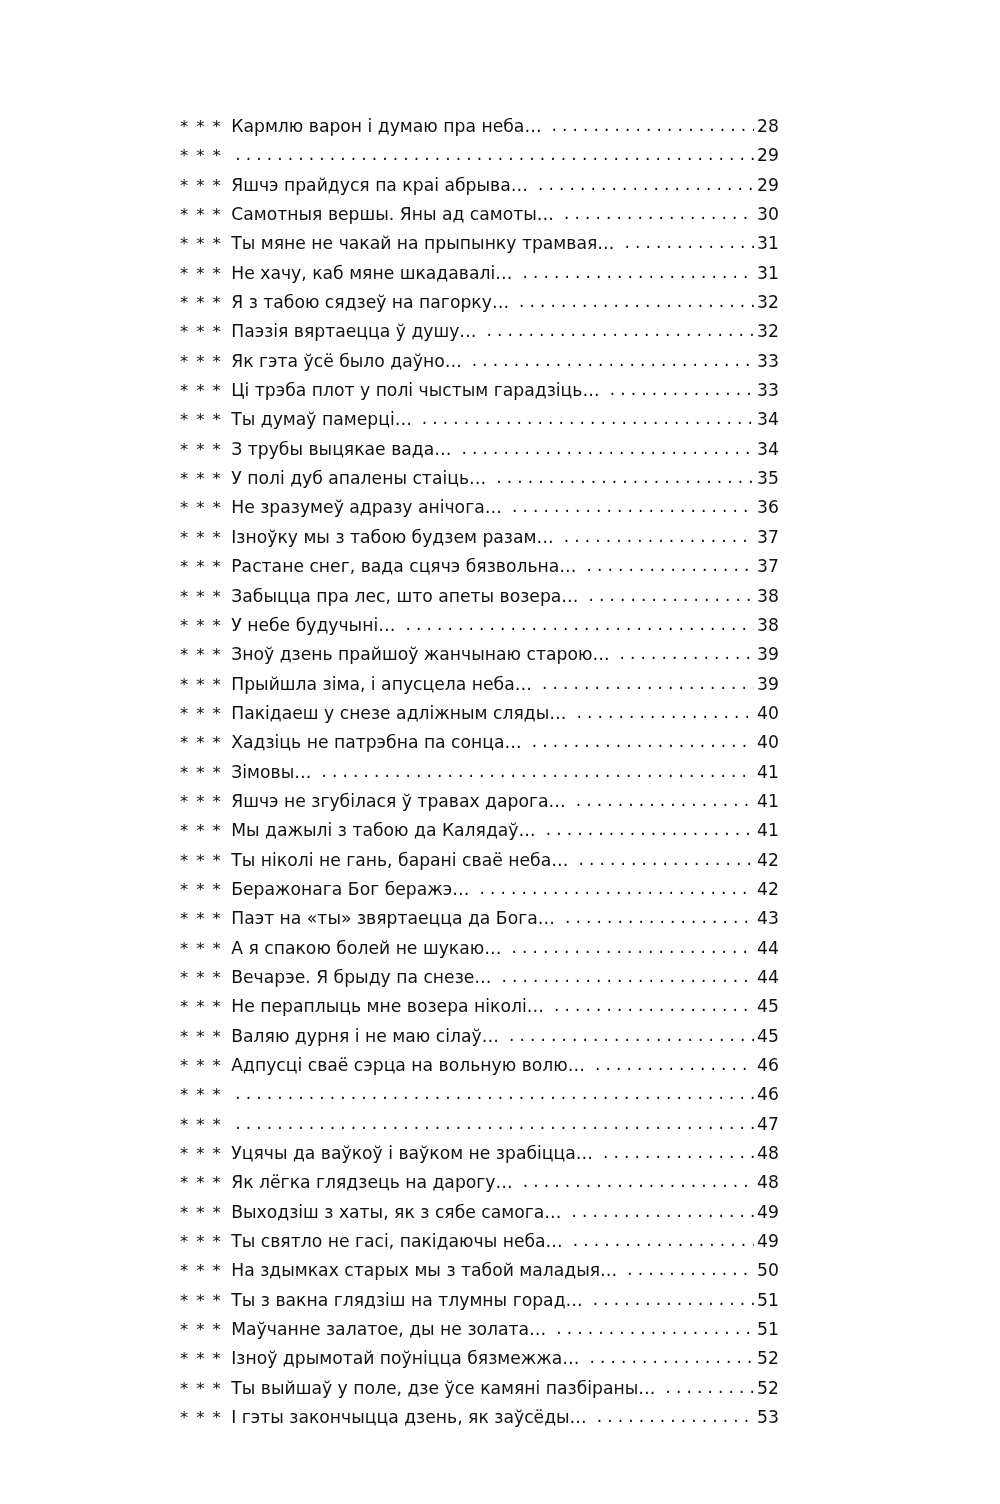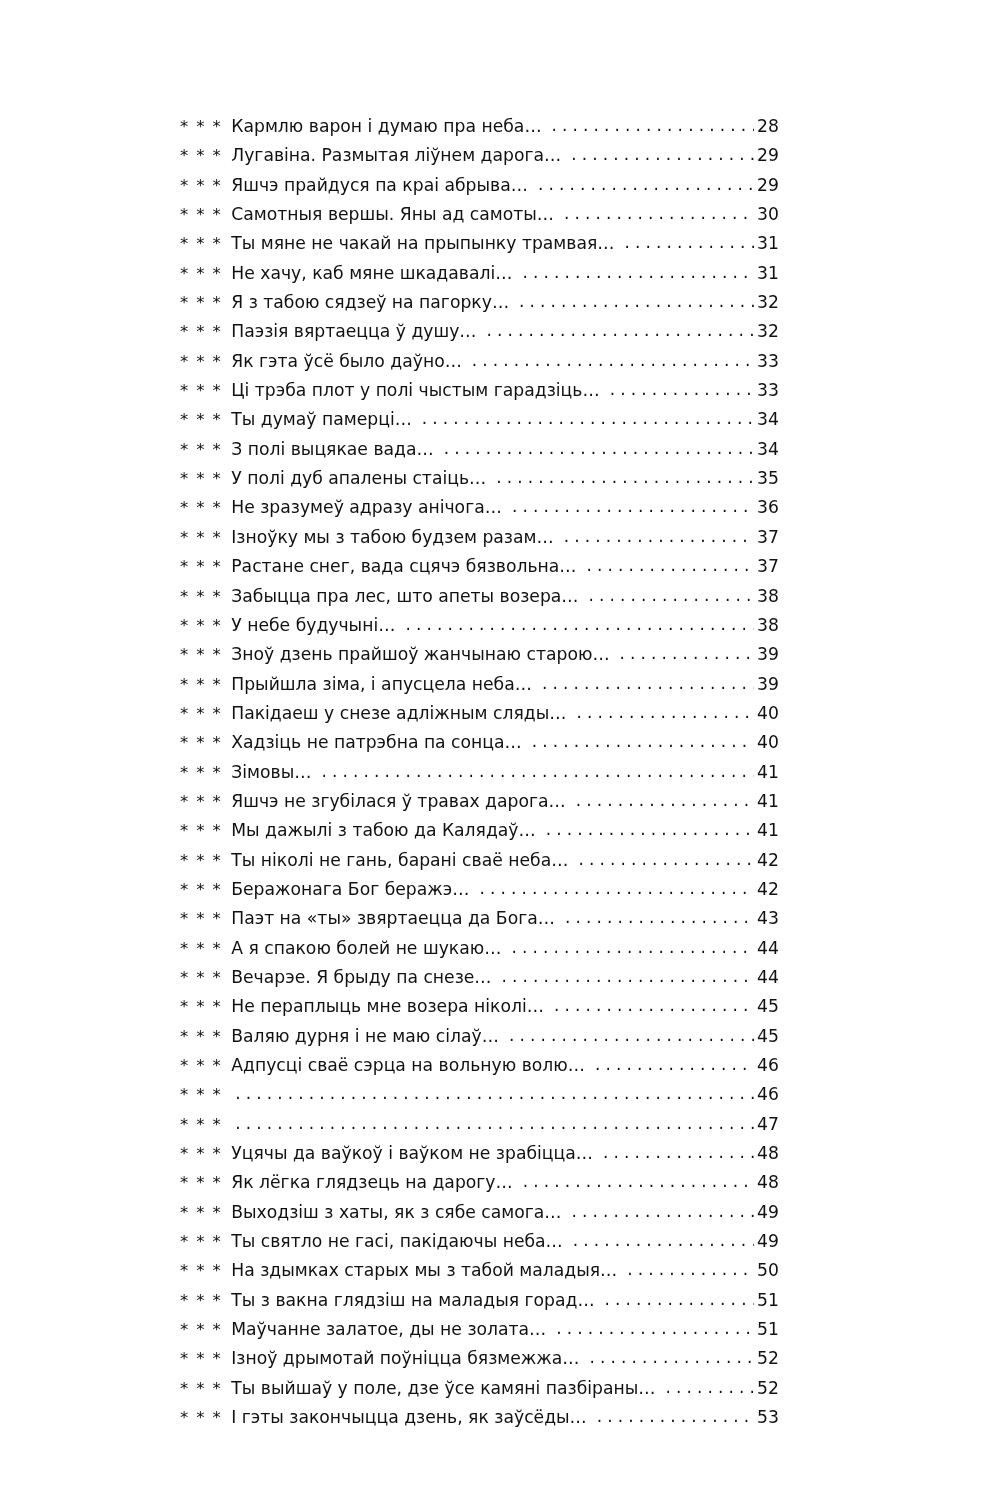--- a/index.html
+++ b/index.html
@@ -74,21 +74,20 @@
       <li class="toc-entry">
         <span class="marker">* * *</span>
         <span class="title">Кармлю варон і думаю пра неба…</span>
         <span class="leader">
           <span class="dots">............................................................</span>
         </span>
         <span class="page-num">28</span>
       </li>
       <li class="toc-entry">
         <span class="marker">* * *</span>
-        <span class="title">Лугавіна. Размытая ліўнем дарога…</span>
         <span class="leader">
           <span class="dots">............................................................</span>
         </span>
         <span class="page-num">29</span>
       </li>
       <li class="toc-entry">
         <span class="marker">* * *</span>
         <span class="title">Яшчэ прайдуся па краі абрыва…</span>
         <span class="leader">
           <span class="dots">............................................................</span>
@@ -154,21 +153,21 @@
       <li class="toc-entry">
         <span class="marker">* * *</span>
         <span class="title">Ты думаў памерці…</span>
         <span class="leader">
           <span class="dots">............................................................</span>
         </span>
         <span class="page-num">34</span>
       </li>
       <li class="toc-entry">
         <span class="marker">* * *</span>
-        <span class="title">З полі выцякае вада…</span>
+        <span class="title">З трубы выцякае вада…</span>
         <span class="leader">
           <span class="dots">............................................................</span>
         </span>
         <span class="page-num">34</span>
       </li>
       <li class="toc-entry">
         <span class="marker">* * *</span>
         <span class="title">У полі дуб апалены стаіць…</span>
         <span class="leader">
           <span class="dots">............................................................</span>
@@ -384,21 +383,21 @@
       <li class="toc-entry">
         <span class="marker">* * *</span>
         <span class="title">На здымках старых мы з табой маладыя…</span>
         <span class="leader">
           <span class="dots">............................................................</span>
         </span>
         <span class="page-num">50</span>
       </li>
       <li class="toc-entry">
         <span class="marker">* * *</span>
-        <span class="title">Ты з вакна глядзіш на маладыя горад…</span>
+        <span class="title">Ты з вакна глядзіш на тлумны горад…</span>
         <span class="leader">
           <span class="dots">............................................................</span>
         </span>
         <span class="page-num">51</span>
       </li>
       <li class="toc-entry">
         <span class="marker">* * *</span>
         <span class="title">Маўчанне залатое, ды не золата…</span>
         <span class="leader">
           <span class="dots">............................................................</span>

